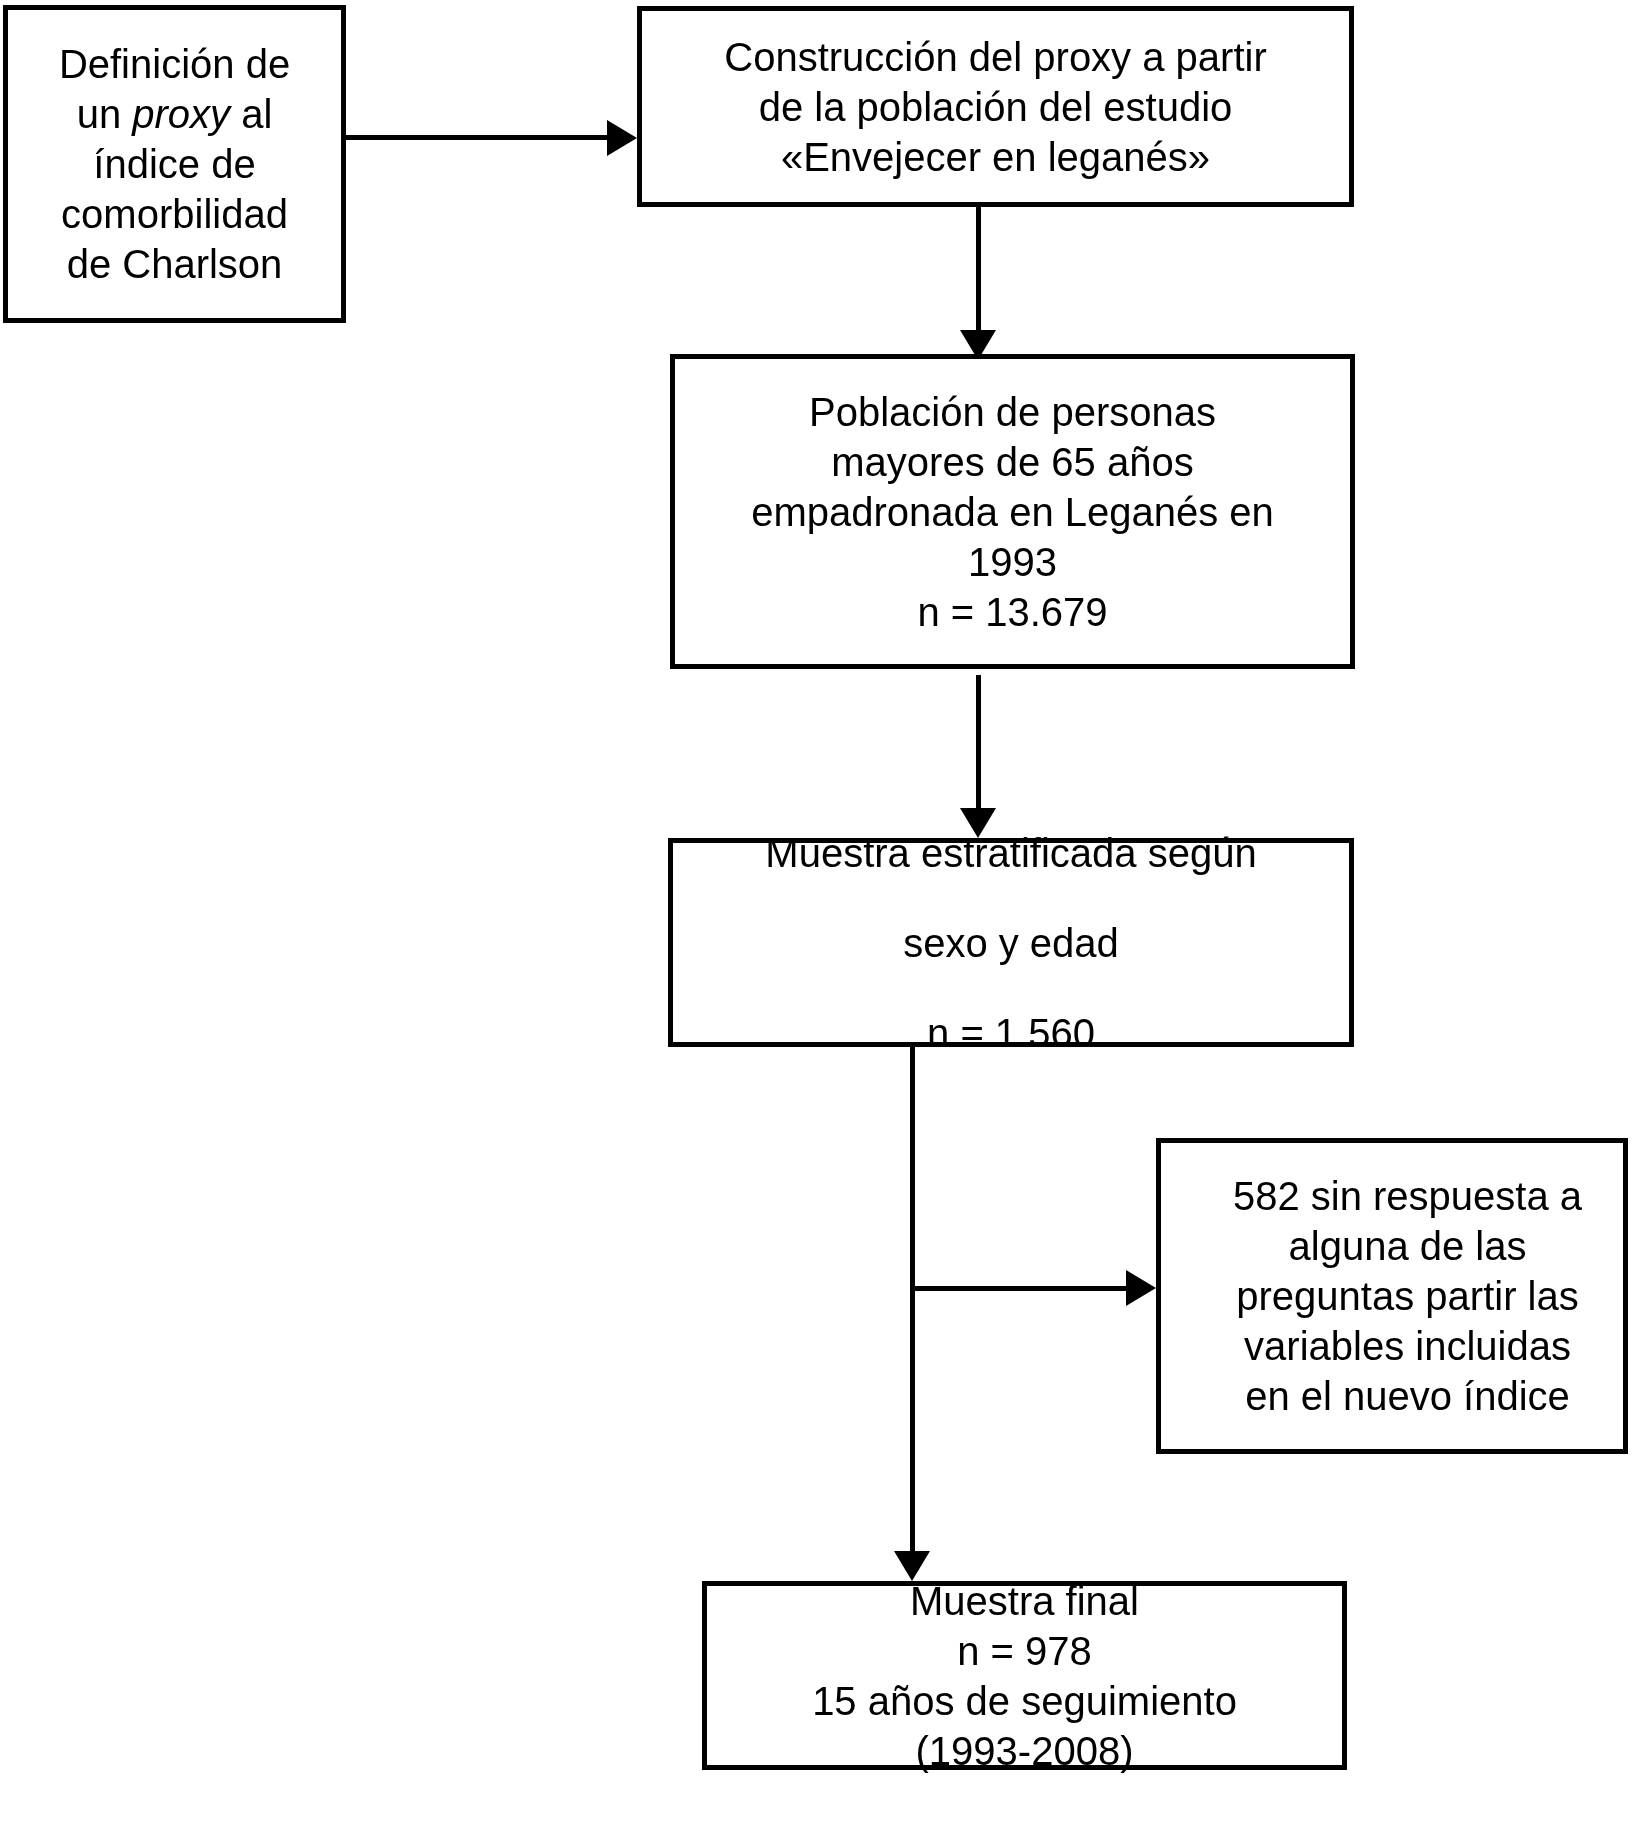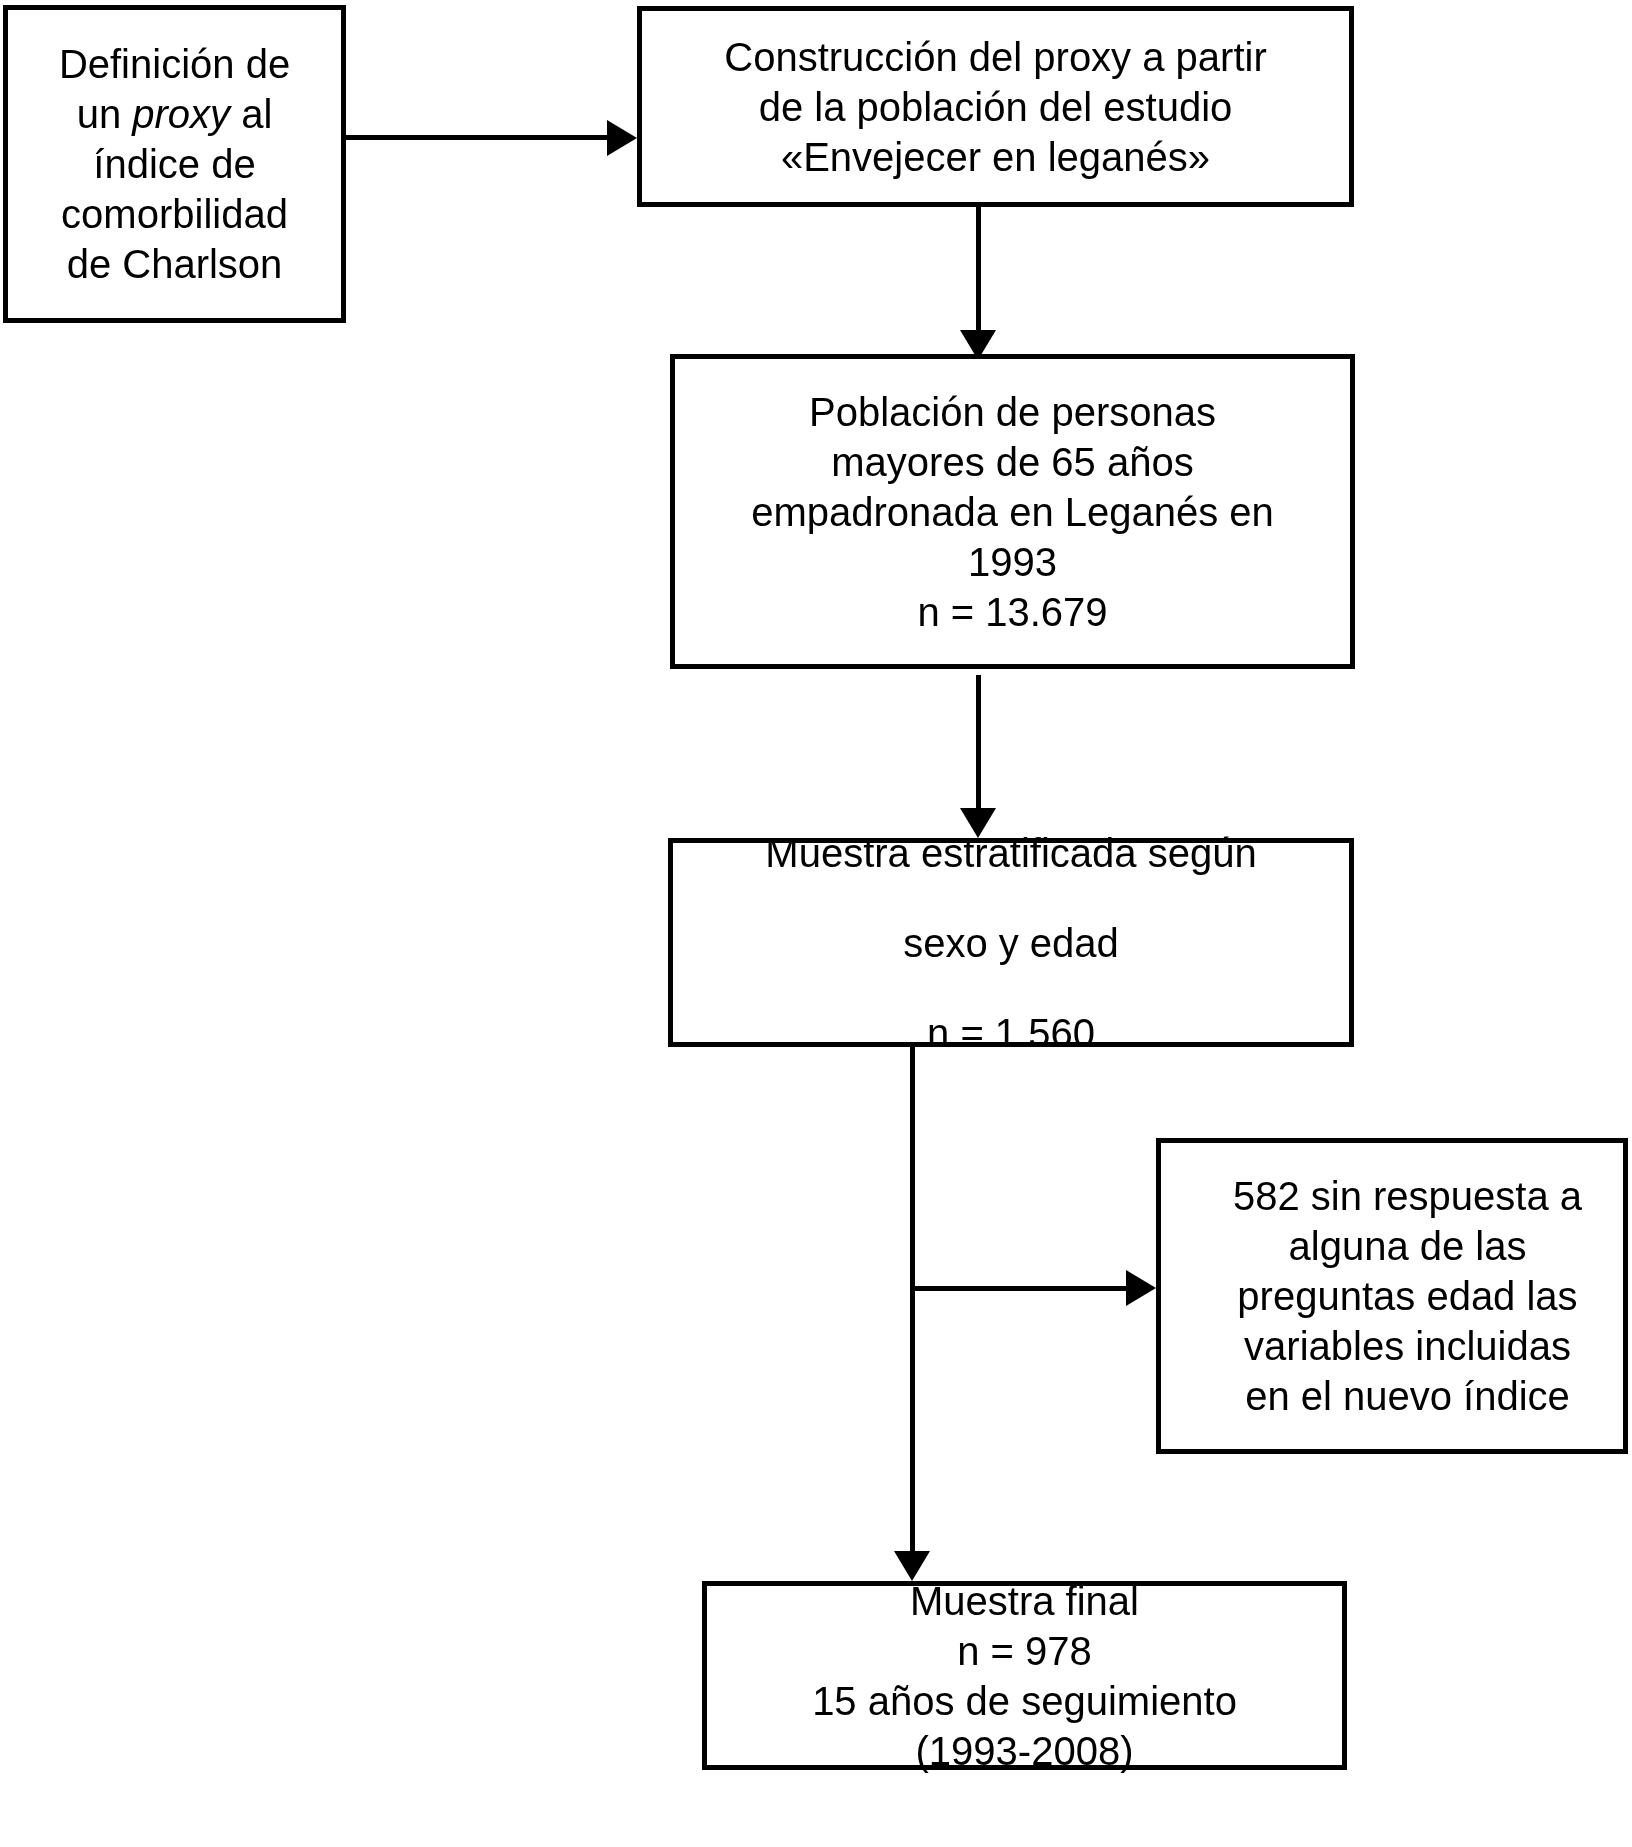--- a/index.html
+++ b/index.html
@@ -115,21 +115,21 @@
   </div>
 
   <div class="vline" id="spine"></div>
   <div class="head-down" id="spine-head"></div>
   <div class="hline" id="branch-shaft"></div>
   <div class="head-right" id="branch-head"></div>
 
   <div class="box" id="box-sinrespuesta">
     <div class="tline">582 sin respuesta a</div>
     <div class="tline">alguna de las</div>
-    <div class="tline">preguntas edad las</div>
+    <div class="tline">preguntas partir las</div>
     <div class="tline">variables incluidas</div>
     <div class="tline">en el nuevo índice</div>
   </div>
 
   <div class="box" id="box-final">
     <div class="tline">Muestra final</div>
     <div class="tline">n = 978</div>
     <div class="tline">15 años de seguimiento</div>
     <div class="tline">(1993-2008)</div>
   </div>

